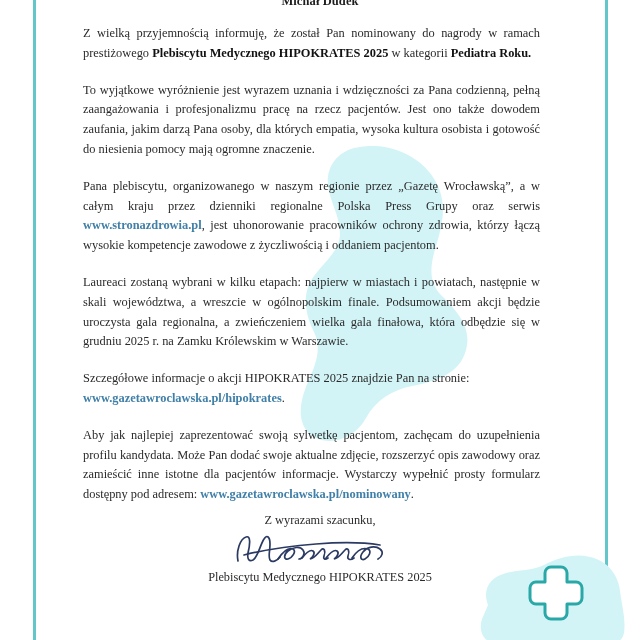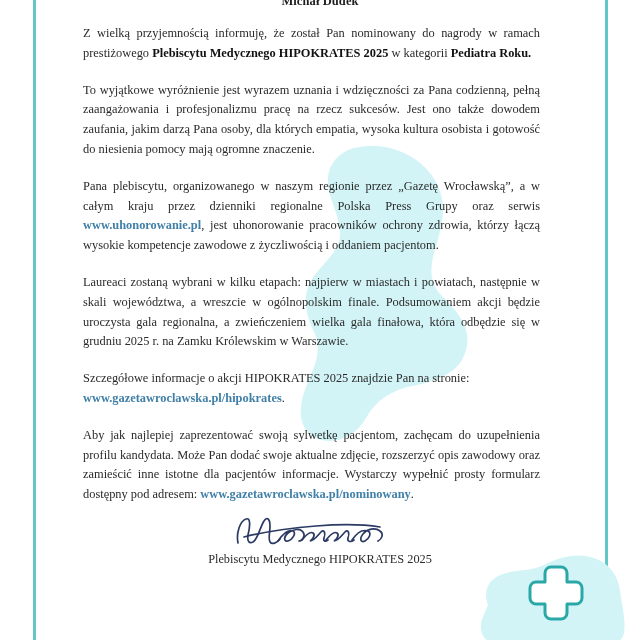--- a/index.html
+++ b/index.html
@@ -156,42 +156,43 @@
 
     <div class="salutation">Michał Dudek</div>
 
     <div class="body-col">
 
       <p class="para">
         <span>Z wielką przyjemnością informuję, że został Pan nominowany do nagrody w ramach prestiżowego </span><b>Plebiscytu Medycznego HIPOKRATES 2025</b><span> w kategorii </span><b>Pediatra Roku.</b>
       </p>
 
       <p class="para">
-        <span>To wyjątkowe wyróżnienie jest wyrazem uznania i wdzięczności za Pana codzienną, pełną zaangażowania i profesjonalizmu pracę na rzecz sukcesów. Jest ono także dowodem zaufania, jakim darzą Pana osoby, dla których empatia, wysoka kultura osobista i gotowość do niesienia pomocy mają ogromne znaczenie.</span>
-      </p>
-
-      <p class="para">
-        <span>Pana plebiscytu, organizowanego w naszym regionie przez „Gazetę Wrocławską”, a w całym kraju przez dzienniki regionalne Polska Press Grupy oraz serwis </span><a class="lnk" href="#">www.uhonorowanie.pl</a><span>, jest uhonorowanie pracowników ochrony zdrowia, którzy łączą wysokie kompetencje zawodowe z życzliwością i oddaniem pacjentom.</span>
+        <span>To wyjątkowe wyróżnienie jest wyrazem uznania i wdzięczności za Pana codzienną, pełną zaangażowania i profesjonalizmu pracę na rzecz pacjentów. Jest ono także dowodem zaufania, jakim darzą Pana osoby, dla których empatia, wysoka kultura osobista i gotowość do niesienia pomocy mają ogromne znaczenie.</span>
+      </p>
+
+      <p class="para">
+        <span>Pana plebiscytu, organizowanego w naszym regionie przez „Gazetę Wrocławską”, a w całym kraju przez dzienniki regionalne Polska Press Grupy oraz serwis </span><a class="lnk" href="#">www.stronazdrowia.pl</a><span>, jest uhonorowanie pracowników ochrony zdrowia, którzy łączą wysokie kompetencje zawodowe z życzliwością i oddaniem pacjentom.</span>
       </p>
 
       <p class="para">
         <span>Laureaci zostaną wybrani w kilku etapach: najpierw w miastach i powiatach, następnie w skali województwa, a wreszcie w ogólnopolskim finale. Podsumowaniem akcji będzie uroczysta gala regionalna, a zwieńczeniem wielka gala finałowa, która odbędzie się w grudniu 2025 r. na Zamku Królewskim w Warszawie.</span>
       </p>
 
       <p class="para left">
         <span>Szczegółowe informacje o akcji HIPOKRATES 2025 znajdzie Pan na stronie: </span><a class="lnk" href="#">www.gazetawroclawska.pl/hipokrates</a><span>.</span>
       </p>
 
       <p class="para">
         <span>Aby jak najlepiej zaprezentować swoją sylwetkę pacjentom, zachęcam do uzupełnienia profilu kandydata. Może Pan dodać swoje aktualne zdjęcie, rozszerzyć opis zawodowy oraz zamieścić inne istotne dla pacjentów informacje. Wystarczy wypełnić prosty formularz dostępny pod adresem: </span><a class="lnk" href="#">www.gazetawroclawska.pl/nominowany</a><span>.</span>
       </p>
 
     </div>
 
     <div class="sign-block">
+      <div class="sign-line">Z wyrazami szacunku,</div>
 
       <div class="sign-mark">
         <svg width="200" height="36" viewBox="0 0 200 36" xmlns="http://www.w3.org/2000/svg">
           <g fill="none" stroke="#2b3a63" stroke-width="1.7" stroke-linecap="round">
             <path d="M18,30 C16,20 20,8 26,6 C31,4 30,14 28,22 C27,28 29,31 33,29
                      C38,26 40,14 44,8 C47,3 50,6 50,13 C50,20 48,26 50,29 C52,32 57,30 60,26"></path>
             <path d="M58,28 C62,22 68,16 73,18 C77,20 72,27 68,28 C64,29 63,24 68,20
                      C73,16 80,15 83,19 C86,23 82,28 79,28"></path>
             <path d="M82,27 C86,22 90,18 93,20 C96,22 92,27 90,28 C94,28 98,22 101,19
                      C104,16 106,20 104,25 C103,28 105,29 108,27"></path>

